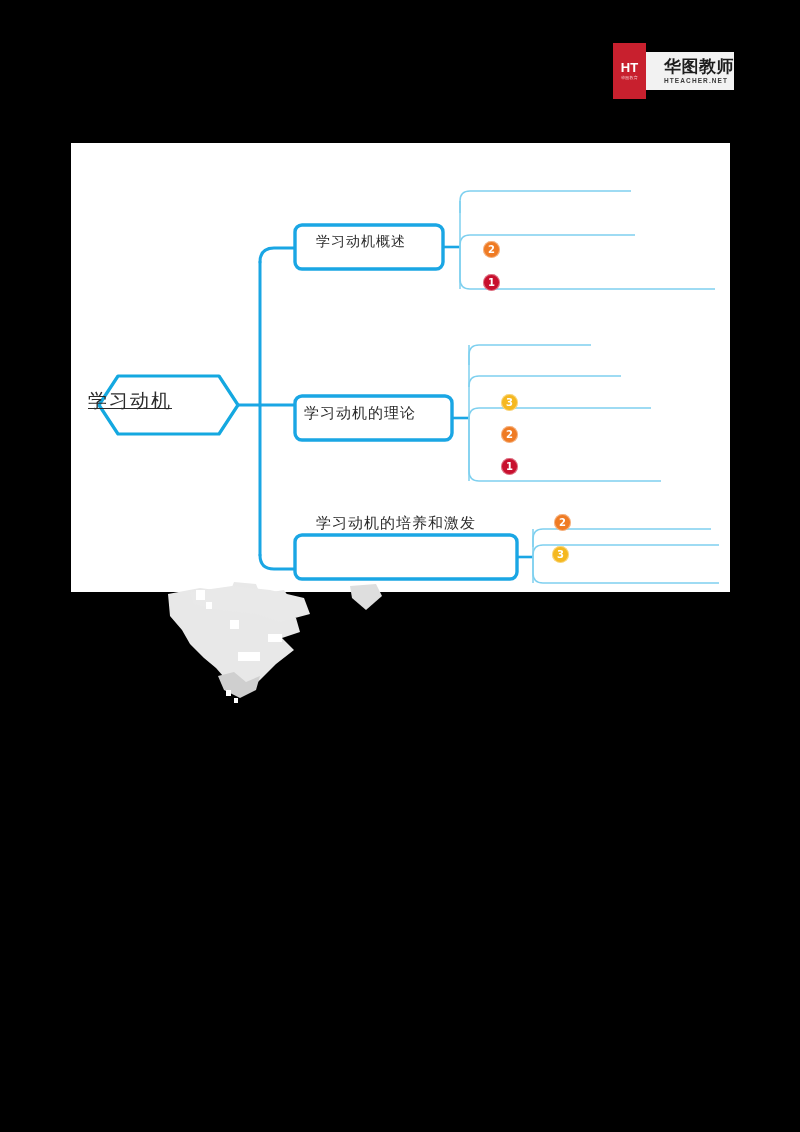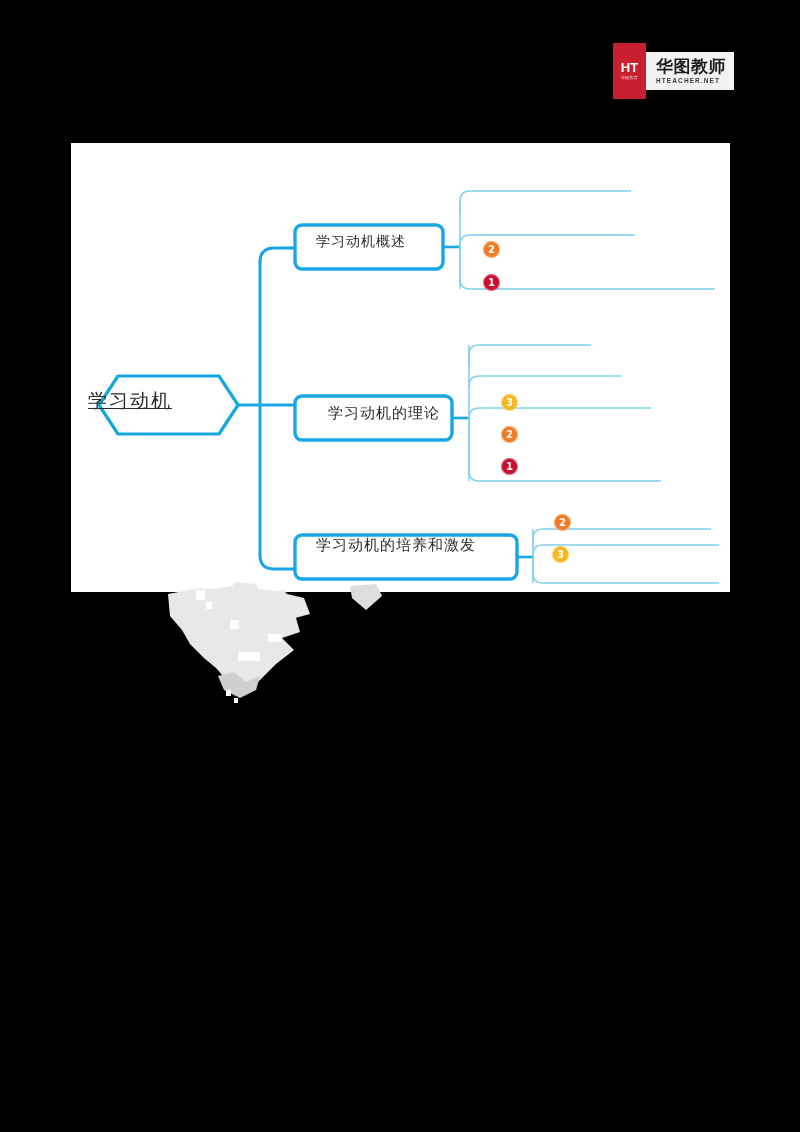--- a/index.html
+++ b/index.html
@@ -30,21 +30,21 @@
   #brand-mark .ht{
     color:#ffffff;font-weight:bold;font-size:13px;
     line-height:11px;letter-spacing:0;
     text-align:center;
   }
   #brand-mark .est{
     font-size:4px;color:#f3c0c6;letter-spacing:.2px;
     margin-top:2px;
   }
   #brand-text{
-    flex:1;padding-left:10px;display:flex;
+    flex:1;padding-left:18px;display:flex;
     flex-direction:column;justify-content:center;
   }
   #brand-cn{
     font-size:17px;font-weight:bold;color:#1d1d1d;
     line-height:18px;letter-spacing:.5px;
     font-family:"DejaVu Sans",sans-serif;
   }
   #brand-en{
     font-size:6.5px;font-weight:bold;color:#3a3a3a;
     letter-spacing:1.1px;line-height:9px;margin-top:1px;
@@ -64,22 +64,22 @@
     font-family:"DejaVu Sans","Liberation Sans",sans-serif;
     color:#2b2b2b;
     white-space:nowrap;
     letter-spacing:1px;
   }
   #root-label{
     left:88px;top:388px;
     font-size:19px;letter-spacing:2px;text-decoration:underline;
   }
   #branch-label-0{left:316px;top:233px;font-size:14px;}
-  #branch-label-1{left:328px;top:404px;font-size:15px;}
-  #branch-label-2{left:316px;top:536px;font-size:15px;}
+  #branch-label-1{left:304px;top:404px;font-size:15px;}
+  #branch-label-2{left:316px;top:514px;font-size:15px;}
 
   
   .badge{
     position:absolute;
     width:17px;height:17px;border-radius:50%;
     color:#ffffff;font-size:10px;font-weight:bold;
     display:flex;align-items:center;justify-content:center;
     font-family:"DejaVu Sans",sans-serif;
     box-shadow:0 0 0 1px rgba(255,255,255,.4) inset;
   }

